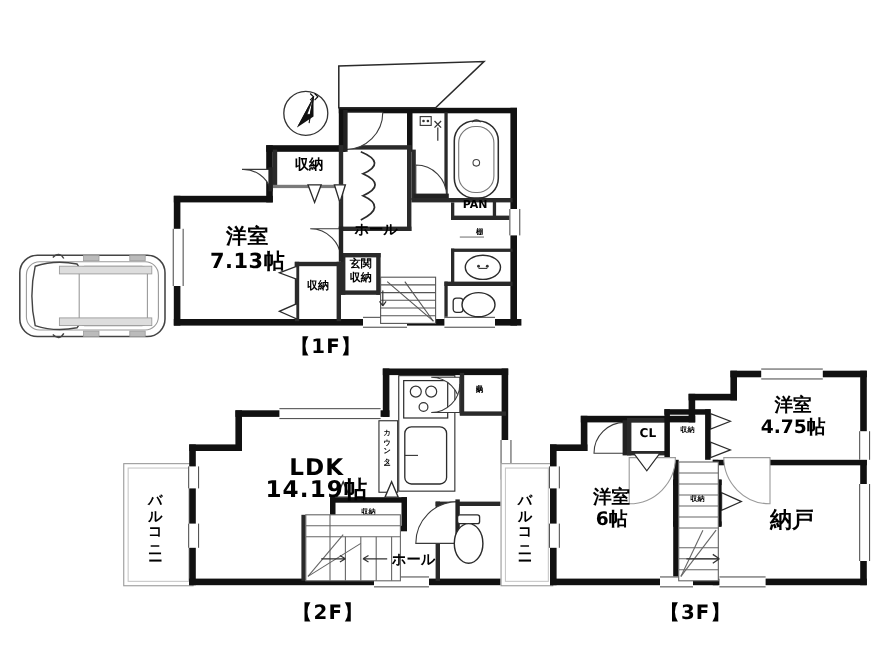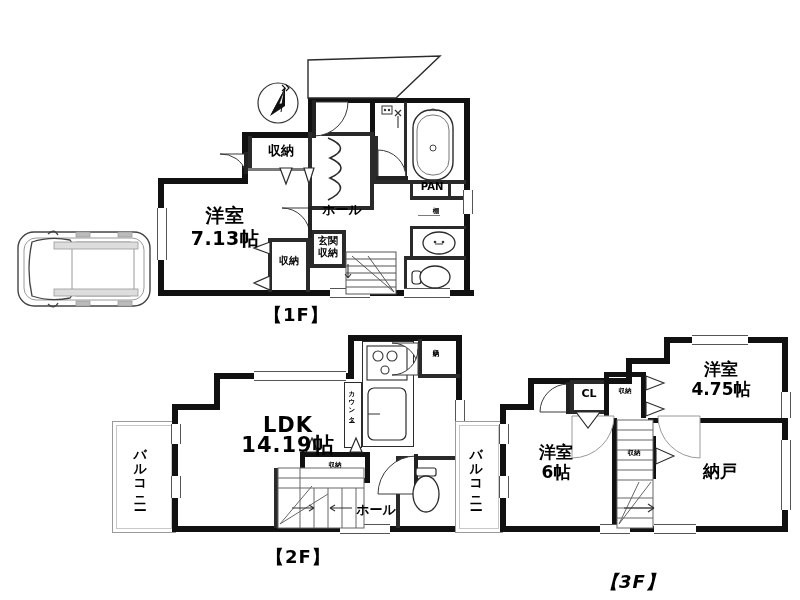--- a/index.html
+++ b/index.html
@@ -411,23 +411,23 @@
     <svg style="position:absolute;left:622px;top:498px;" width="40" height="20">
       <path d="M2 10 l30 0 m0 0 l-6 -4 m6 4 l-6 4" stroke="#333" stroke-width="1.2" fill="none"></path>
     </svg>
 
     <div class="lbl mid" style="left:676px;top:360px;width:90px;font-size:17px;">洋室</div>
     <div class="lbl mid" style="left:670px;top:380px;width:102px;font-size:17px;">4.75帖</div>
 
     <div class="lbl mid" style="left:520px;top:443px;width:72px;font-size:17px;">洋室</div>
     <div class="lbl mid" style="left:520px;top:463px;width:72px;font-size:17px;">6帖</div>
 
-    <div class="lbl mid" style="left:688px;top:462px;width:64px;font-size:17px;">納戸</div>
+    <div class="lbl mid" style="left:688px;top:462px;width:64px;font-size:20px;">納戸</div>
 
     <div class="lbl sm" style="left:574px;top:388px;width:30px;font-size:11px;">CL</div>
 
     <div class="lbl tiny" style="left:608px;top:388px;width:34px;">収納</div>
     <div class="lbl tiny" style="left:616px;top:450px;width:36px;">収納</div>
 
-    <div class="floorlbl" style="left:600px;top:570px;font-style:italic;">【3F】</div>
+    <div class="floorlbl" style="left:600px;top:545px;">【3F】</div>
   </div>
 
 </div>
 
 </body></html>

